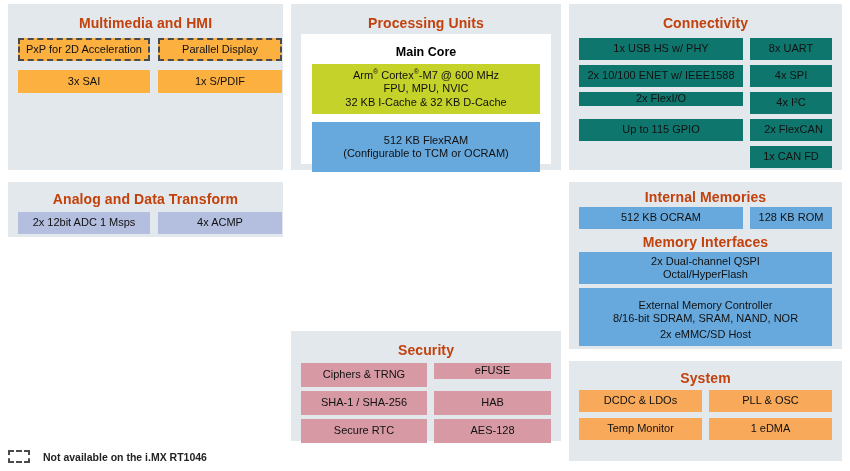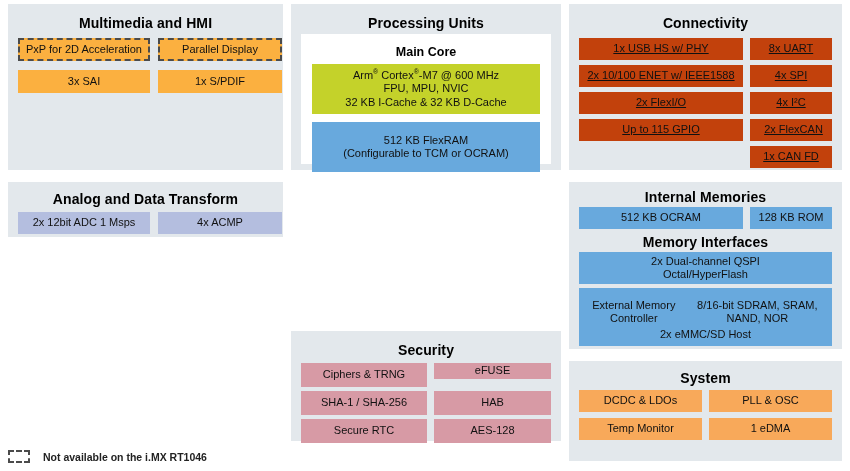--- a/index.html
+++ b/index.html
@@ -25,21 +25,21 @@
   
   .panel {
     position: absolute;
     background: #e3e8ec;
     box-sizing: border-box;
   }
   .panel-title {
     text-align: center;
     font-weight: bold;
     font-size: 14px;
-    color: #000000;
+    color: #c2410c;
     letter-spacing: 0.1px;
     line-height: 1;
   }
   .sub-title {
     text-align: center;
     font-weight: bold;
     font-size: 12.5px;
     color: #000000;
     line-height: 1;
   }
@@ -55,21 +55,21 @@
     line-height: 1.25;
     color: #111111;
     padding: 2px 3px;
   }
   .blk.two-line { line-height: 1.2; }
 
   
   .c-orange   { background: #fbb040; }
   .c-orange2  { background: #f8a95a; }
   .c-dashed   { background: #fbb040; border: 2px dashed #4b4b4b; }
-  .c-lblue    { background: #c2410c; text-decoration: underline; }
+  .c-lblue    { background: #0f766e; }
   .c-mblue    { background: #68a9dd; }
   .c-olive    { background: #c4d22a; }
   .c-peri     { background: #b4bedf; }
   .c-gray     { background: #c9cccf; }
   .c-rose     { background: #d79aa5; }
 
   
   .white-card {
     position: absolute;
     background: #ffffff;
@@ -134,21 +134,21 @@
         <div>(Configurable to TCM or OCRAM)</div>
       </div>
     </div>
   </div>
 
   <div class="panel" style="left:569px; top:4px; width:273px; height:166px;">
     <div class="panel-title" style="position:absolute; left:0; top:12px; width:100%;">Connectivity</div>
 
     <div class="blk c-lblue" style="position:absolute; left:10px; top:34px; width:164px; height:22px;">1x USB HS w/ PHY</div>
     <div class="blk c-lblue" style="position:absolute; left:10px; top:61px; width:164px; height:22px;">2x 10/100 ENET w/ IEEE1588</div>
-    <div class="blk c-lblue" style="position:absolute; left:10px; top:88px; width:164px; height:22px;">2x FlexI/O</div>
+    <div class="blk c-lblue" style="position:absolute; left:10px; top:88px; width:164px; height:14px;">2x FlexI/O</div>
     <div class="blk c-lblue" style="position:absolute; left:10px; top:115px; width:164px; height:22px;">Up to 115 GPIO</div>
 
     <div class="blk c-lblue" style="position:absolute; left:181px; top:34px; width:82px; height:22px;">8x UART</div>
     <div class="blk c-lblue" style="position:absolute; left:181px; top:61px; width:82px; height:22px;">4x SPI</div>
     <div class="blk c-lblue" style="position:absolute; left:181px; top:88px; width:82px; height:22px;">4x I²C</div>
     <div class="blk c-lblue" style="position:absolute; left:181px; top:115px; width:82px; height:22px;padding-left:8px;">2x FlexCAN</div>
     <div class="blk c-lblue" style="position:absolute; left:181px; top:142px; width:82px; height:22px;">1x CAN FD</div>
   </div>
 
   <div class="panel" style="left:8px; top:182px; width:275px; height:55px;">
@@ -164,21 +164,21 @@
     <div class="blk c-mblue" style="position:absolute; left:10px; top:25px; width:164px; height:22px;">512 KB OCRAM</div>
     <div class="blk c-mblue" style="position:absolute; left:181px; top:25px; width:82px; height:22px;">128 KB ROM</div>
 
     <div class="panel-title" style="position:absolute; left:0; top:53px; width:100%;">Memory Interfaces</div>
 
     <div class="blk c-mblue two-line" style="position:absolute; left:10px; top:70px; width:253px; height:32px; flex-direction:column; justify-content:center;">
       <div>2x Dual-channel QSPI</div>
       <div>Octal/HyperFlash</div>
     </div>
 
-    <div class="blk c-mblue two-line" style="position:absolute; left:10px; top:106px; width:253px; height:48px; flex-direction:row; justify-content:center;">
+    <div class="blk c-mblue two-line" style="position:absolute; left:10px; top:106px; width:253px; height:48px; flex-direction:column; justify-content:center;">
       <div>External Memory Controller</div>
       <div>8/16-bit SDRAM, SRAM, NAND, NOR</div>
     </div>
 
     <div class="blk c-mblue" style="position:absolute; left:10px; top:142px; width:253px; height:22px;">2x eMMC/SD Host</div>
   </div>
 
 
   <div class="panel" style="left:291px; top:331px; width:270px; height:110px;">
     <div class="panel-title" style="position:absolute; left:0; top:12px; width:100%;">Security</div>

